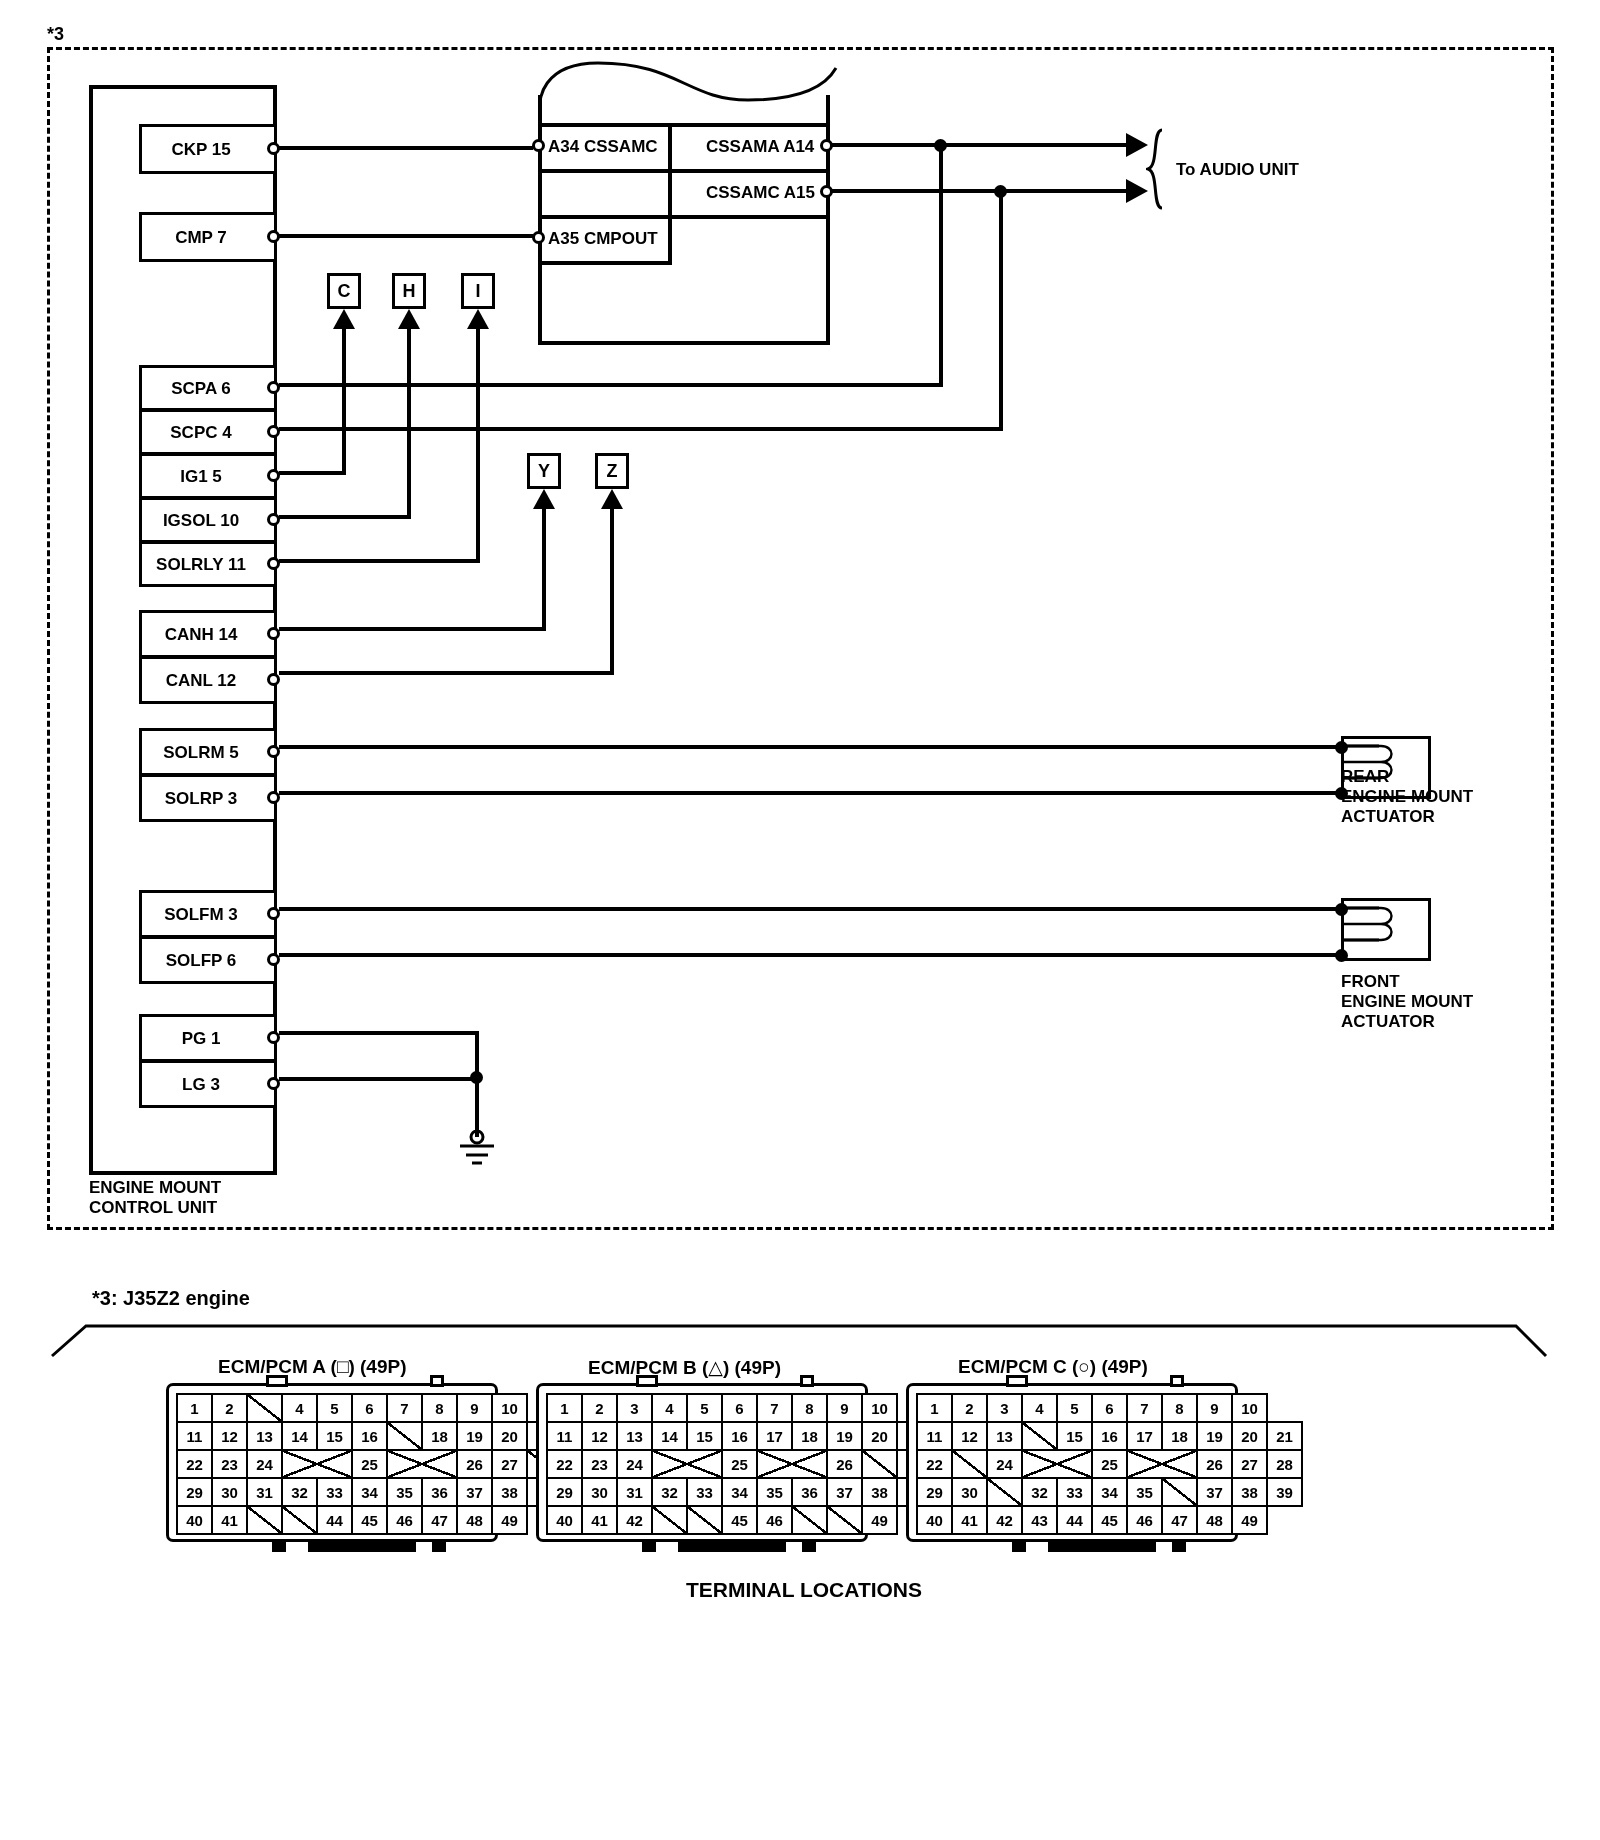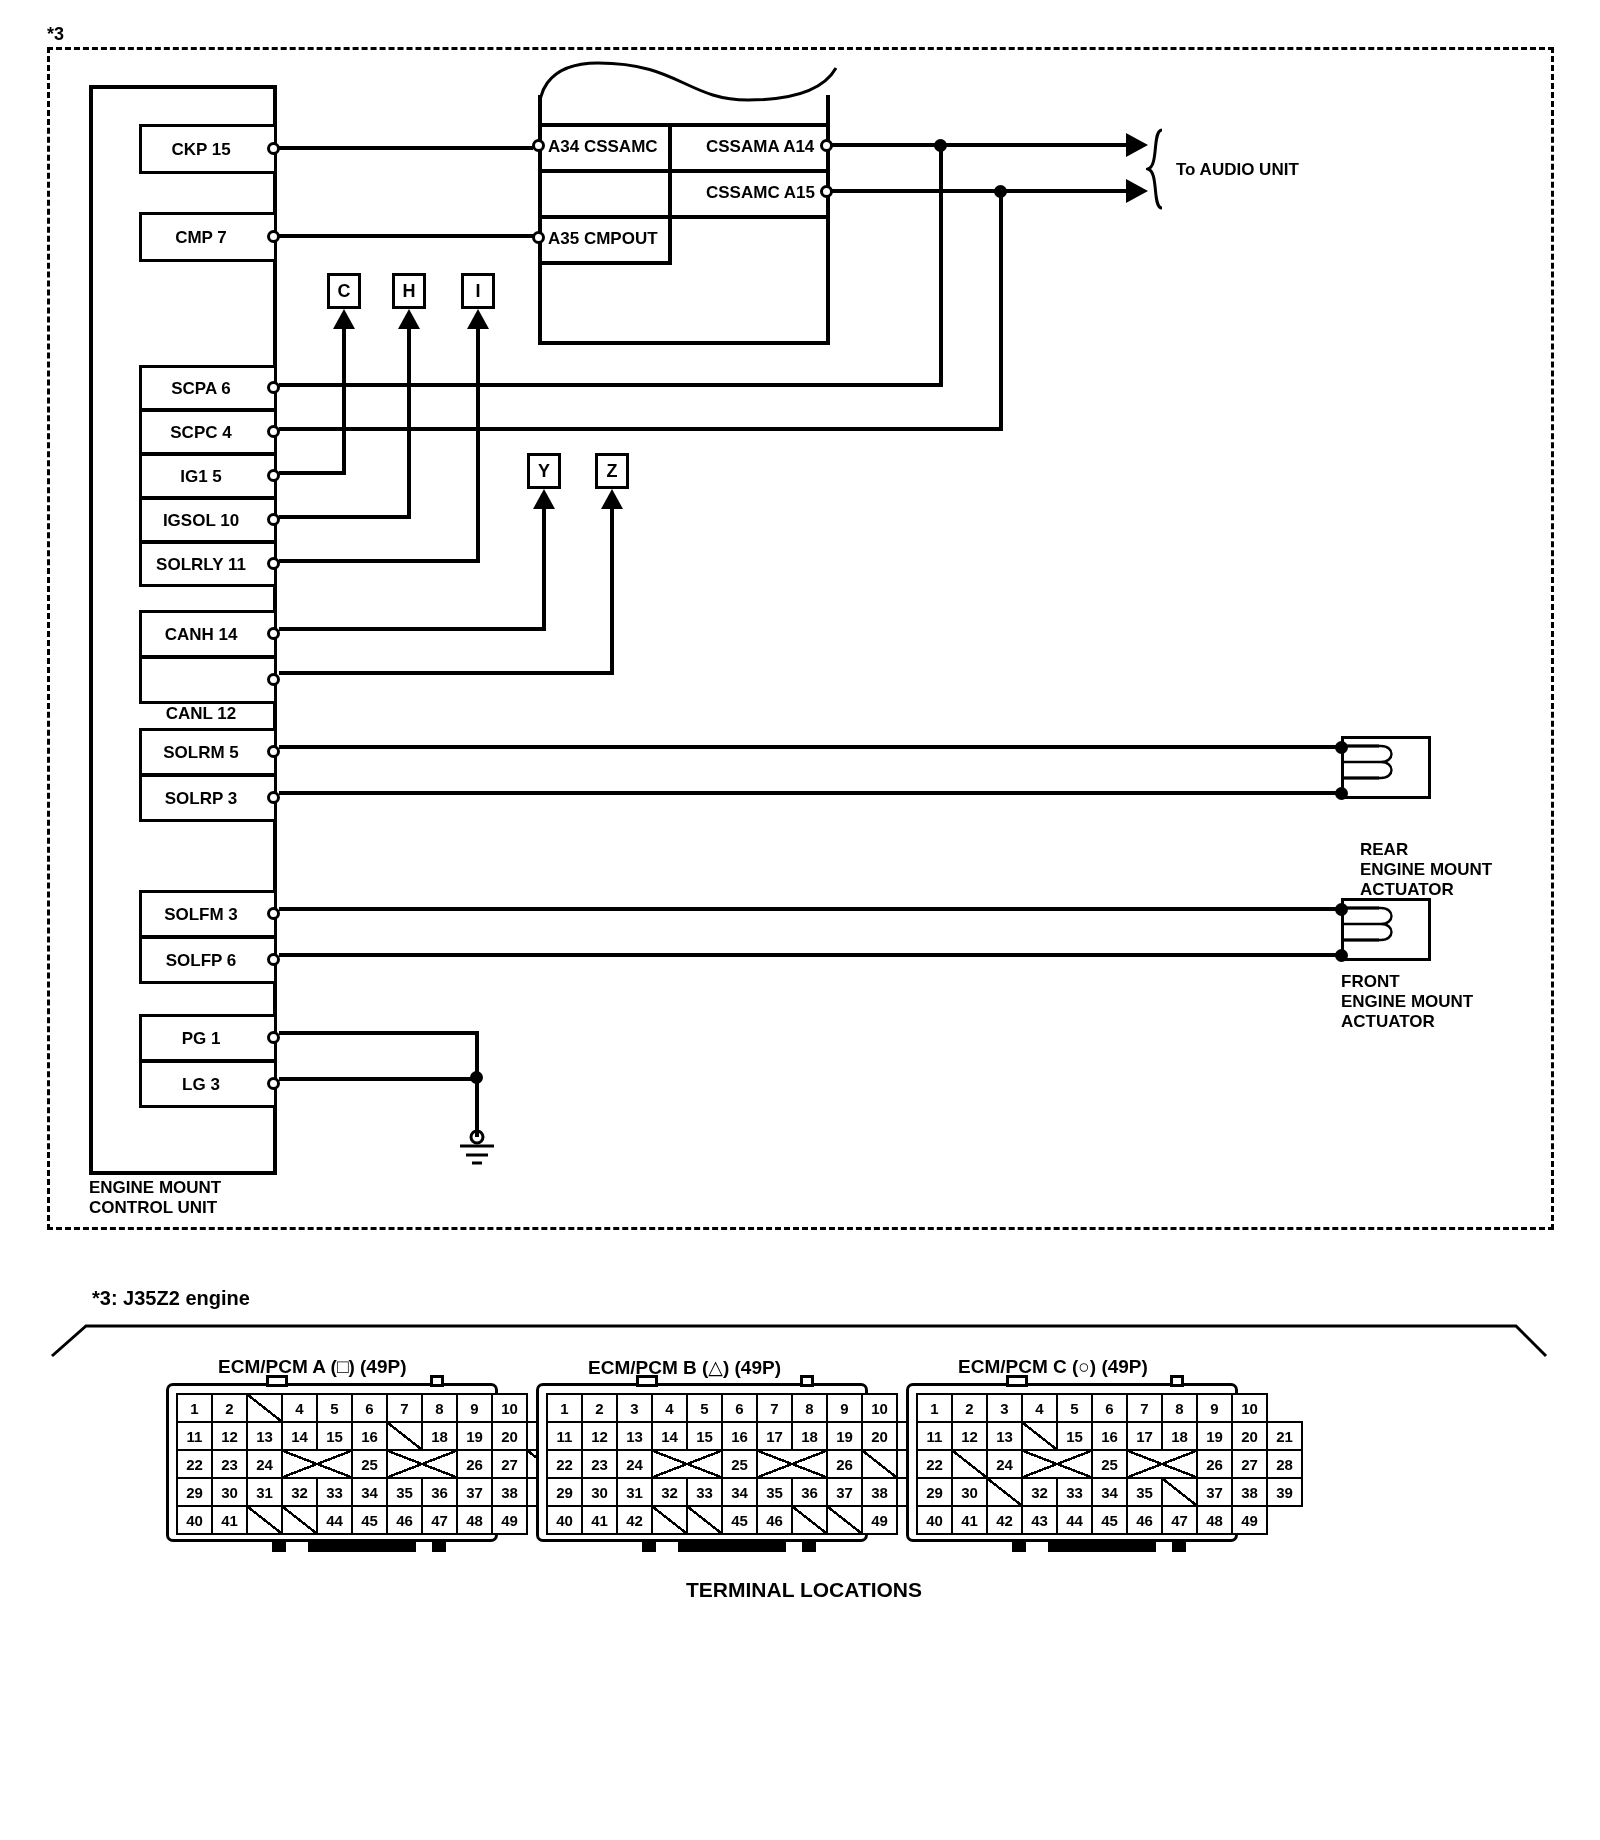--- a/index.html
+++ b/index.html
@@ -87,21 +87,21 @@
 
   <div class="bx" data-name="pin-box-solrly" style="left:139px;top:541px;width:138px;height:46px;"></div>
   <div class="pinlabel" data-name="pin-label-solrly" style="left:139px;top:555px;width:124px;">SOLRLY 11</div>
   <div class="term" data-name="pin-terminal-solrly" style="left:267px;top:557px;"></div>
 
   <div class="bx" data-name="pin-box-canh" style="left:139px;top:713px;width:138px;height:48px;"></div>
   <div class="pinlabel" data-name="pin-label-canh" style="left:139px;top:728px;width:124px;">CANH 14</div>
   <div class="term" data-name="pin-terminal-canh" style="left:267px;top:730px;"></div>
 
   <div class="bx" data-name="pin-box-canl" style="left:139px;top:759px;width:138px;height:48px;"></div>
-  <div class="pinlabel" data-name="pin-label-canl" style="left:139px;top:774px;width:124px;margin-top:33px;">CANL 12</div>
+  <div class="pinlabel" data-name="pin-label-canl" style="left:139px;top:774px;width:124px;">CANL 12</div>
   <div class="term" data-name="pin-terminal-canl" style="left:267px;top:776px;"></div>
 
   <div class="bx" data-name="pin-box-solrm" style="left:139px;top:862px;width:138px;height:48px;"></div>
   <div class="pinlabel" data-name="pin-label-solrm" style="left:139px;top:877px;width:124px;">SOLRM 5</div>
   <div class="term" data-name="pin-terminal-solrm" style="left:267px;top:879px;"></div>
 
   <div class="bx" data-name="pin-box-solrp" style="left:139px;top:908px;width:138px;height:48px;"></div>
   <div class="pinlabel" data-name="pin-label-solrp" style="left:139px;top:923px;width:124px;">SOLRP 3</div>
   <div class="term" data-name="pin-terminal-solrp" style="left:267px;top:925px;"></div>
 
@@ -228,21 +228,21 @@
 
   <div class="bx" data-name="rear-actuator-body" style="left:1341px;top:736px;width:90px;height:63px;"></div>
   <div class="termf" data-name="rear-actuator-terminal-top" style="left:1335px;top:741px;"></div>
   <div class="termf" data-name="rear-actuator-terminal-bottom" style="left:1335px;top:787px;"></div>
   <svg class="abs" data-name="rear-actuator-coil-icon" style="left:1341px;top:736px;width:90px;height:63px;" viewBox="0 0 90 63">
     <path d="M2,10 L40,10 C54,10 54,26 40,26 L2,26
              M2,26 L2,26 M2,42 L40,42 C54,42 54,26 40,26" fill="none" stroke="#000" stroke-width="2.4"></path>
     <path d="M2,10 L38,10" stroke="#000" stroke-width="3" fill="none"></path>
     <path d="M2,42 L38,42" stroke="#000" stroke-width="3" fill="none"></path>
   </svg>
-  <div class="abs txt" data-name="rear-actuator-label" style="left:1341px;top:840px;margin-left:19px;">REAR
+  <div class="abs txt" data-name="rear-actuator-label" style="left:1341px;top:767px;">REAR
 ENGINE MOUNT
 ACTUATOR</div>
 
   <div class="line hl" data-name="wire-solfm-to-front-actuator" style="left:279px;top:907px;width:1062px;"></div>
   <div class="line hl" data-name="wire-solfp-to-front-actuator" style="left:279px;top:953px;width:1062px;"></div>
 
   <div class="bx" data-name="front-actuator-body" style="left:1341px;top:898px;width:90px;height:63px;"></div>
   <div class="termf" data-name="front-actuator-terminal-top" style="left:1335px;top:903px;"></div>
   <div class="termf" data-name="front-actuator-terminal-bottom" style="left:1335px;top:949px;"></div>
   <svg class="abs" data-name="front-actuator-coil-icon" style="left:1341px;top:898px;width:90px;height:63px;" viewBox="0 0 90 63">

